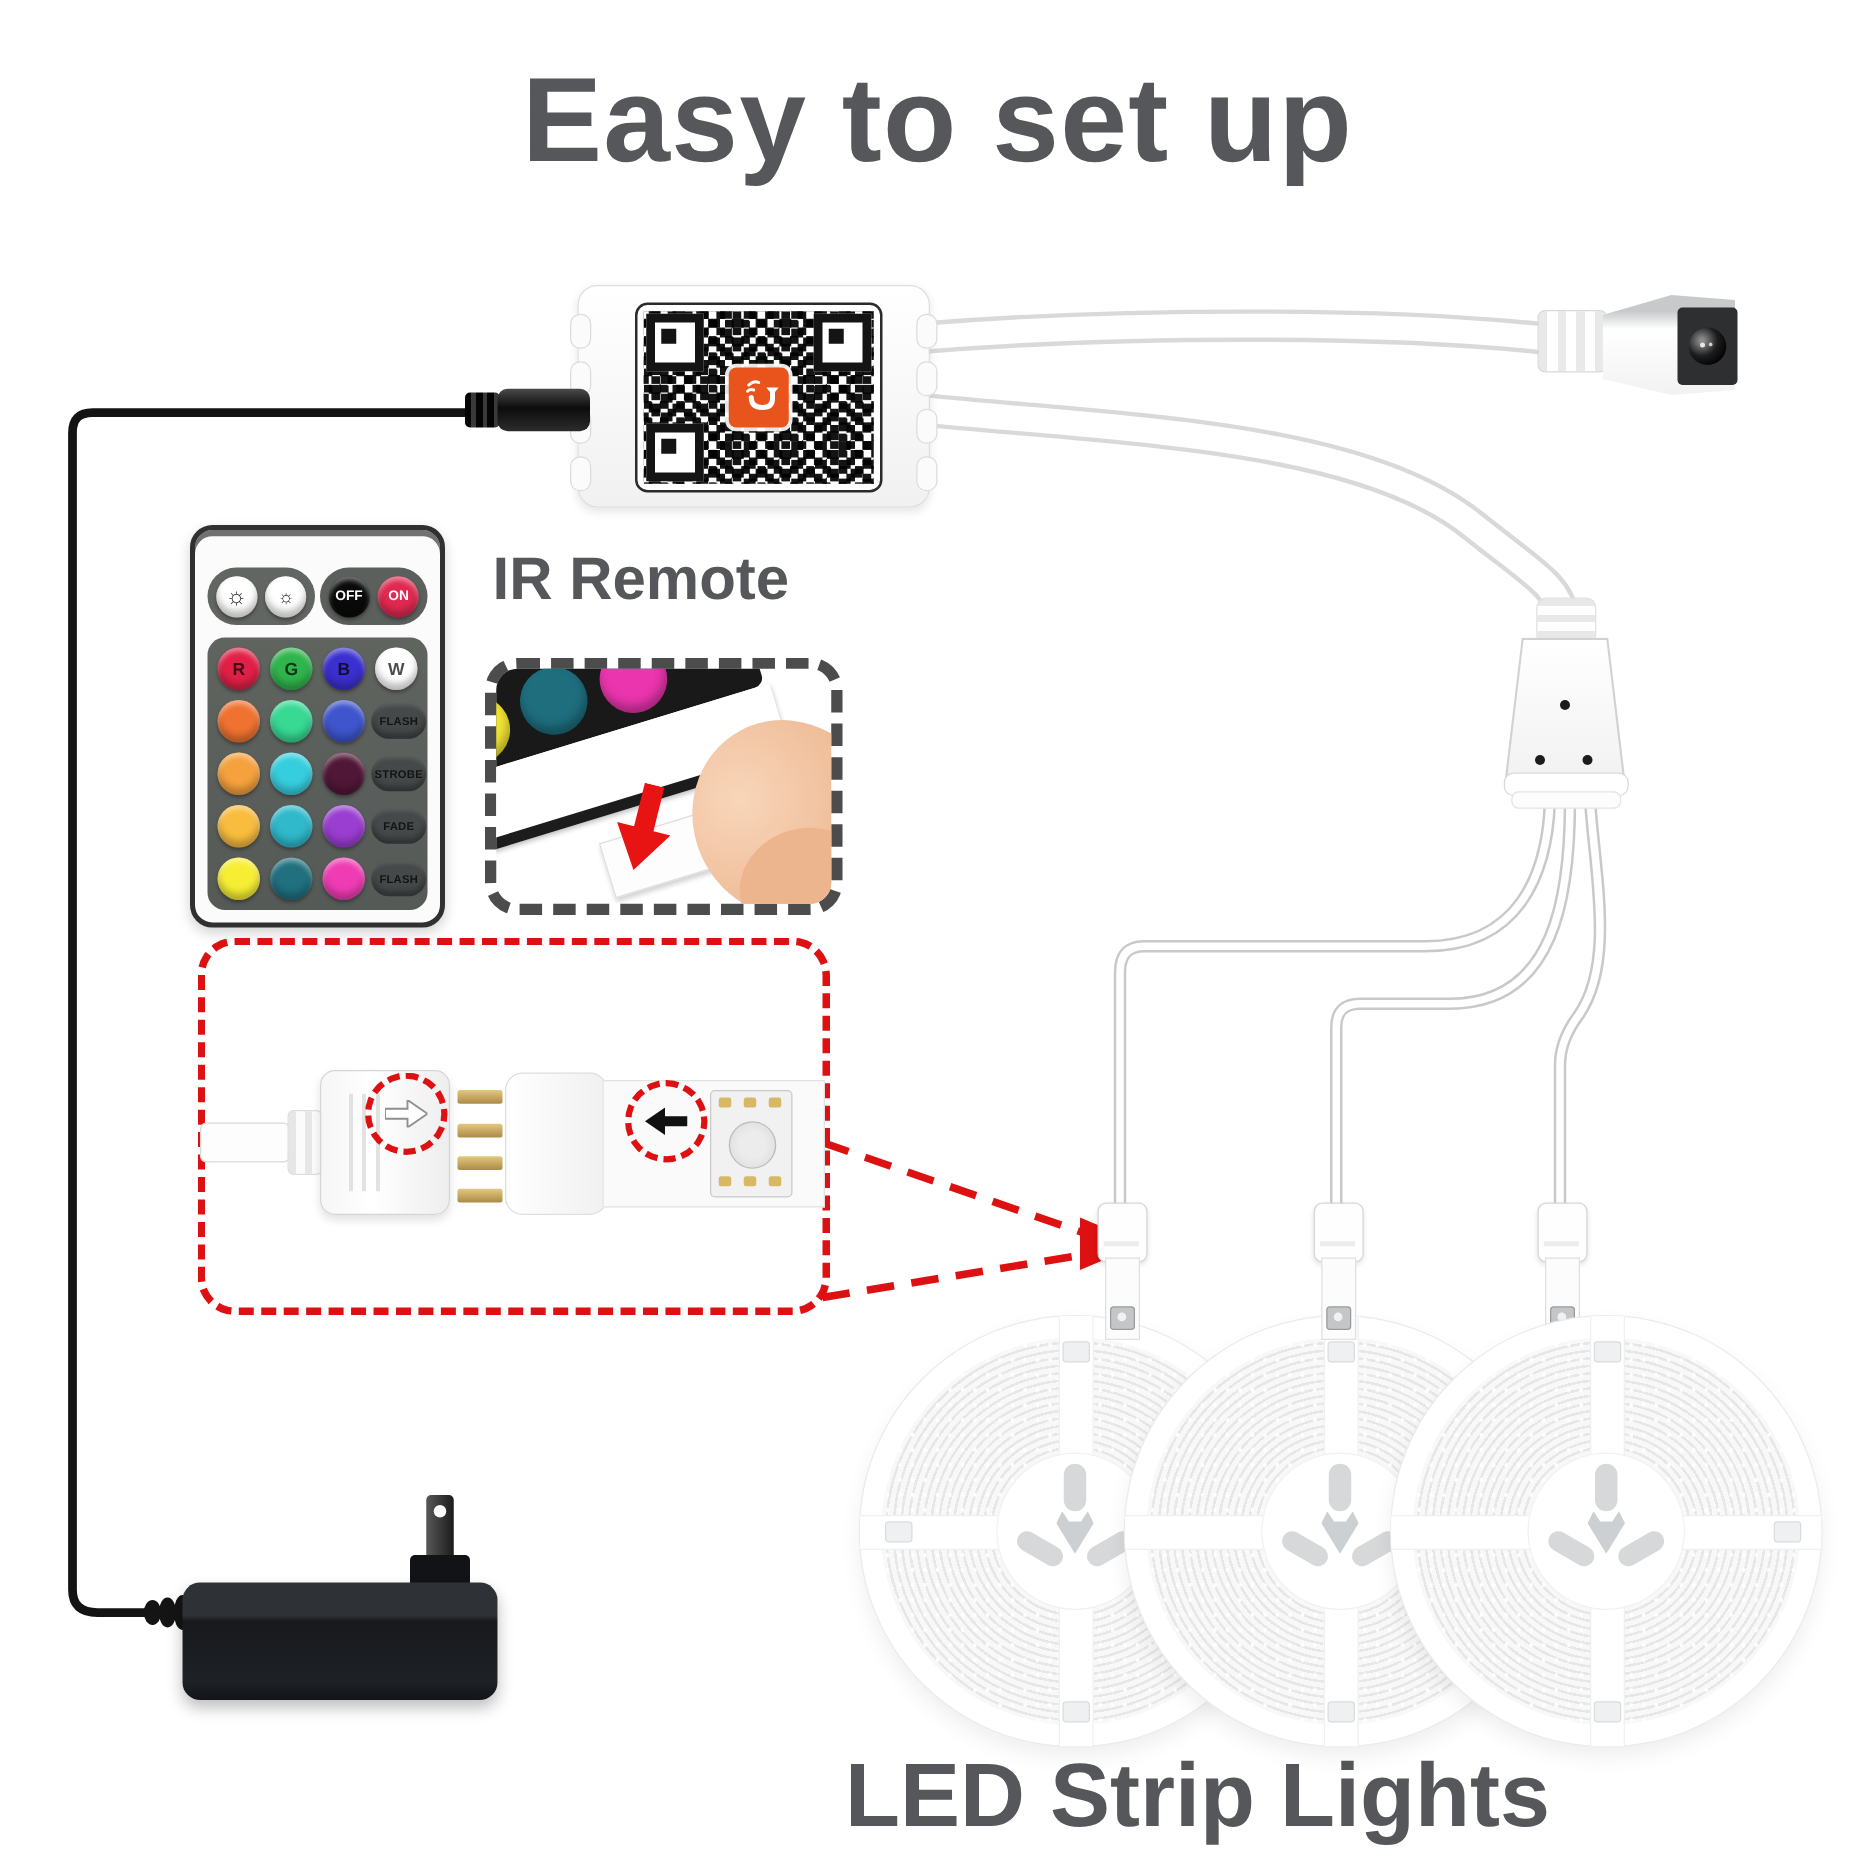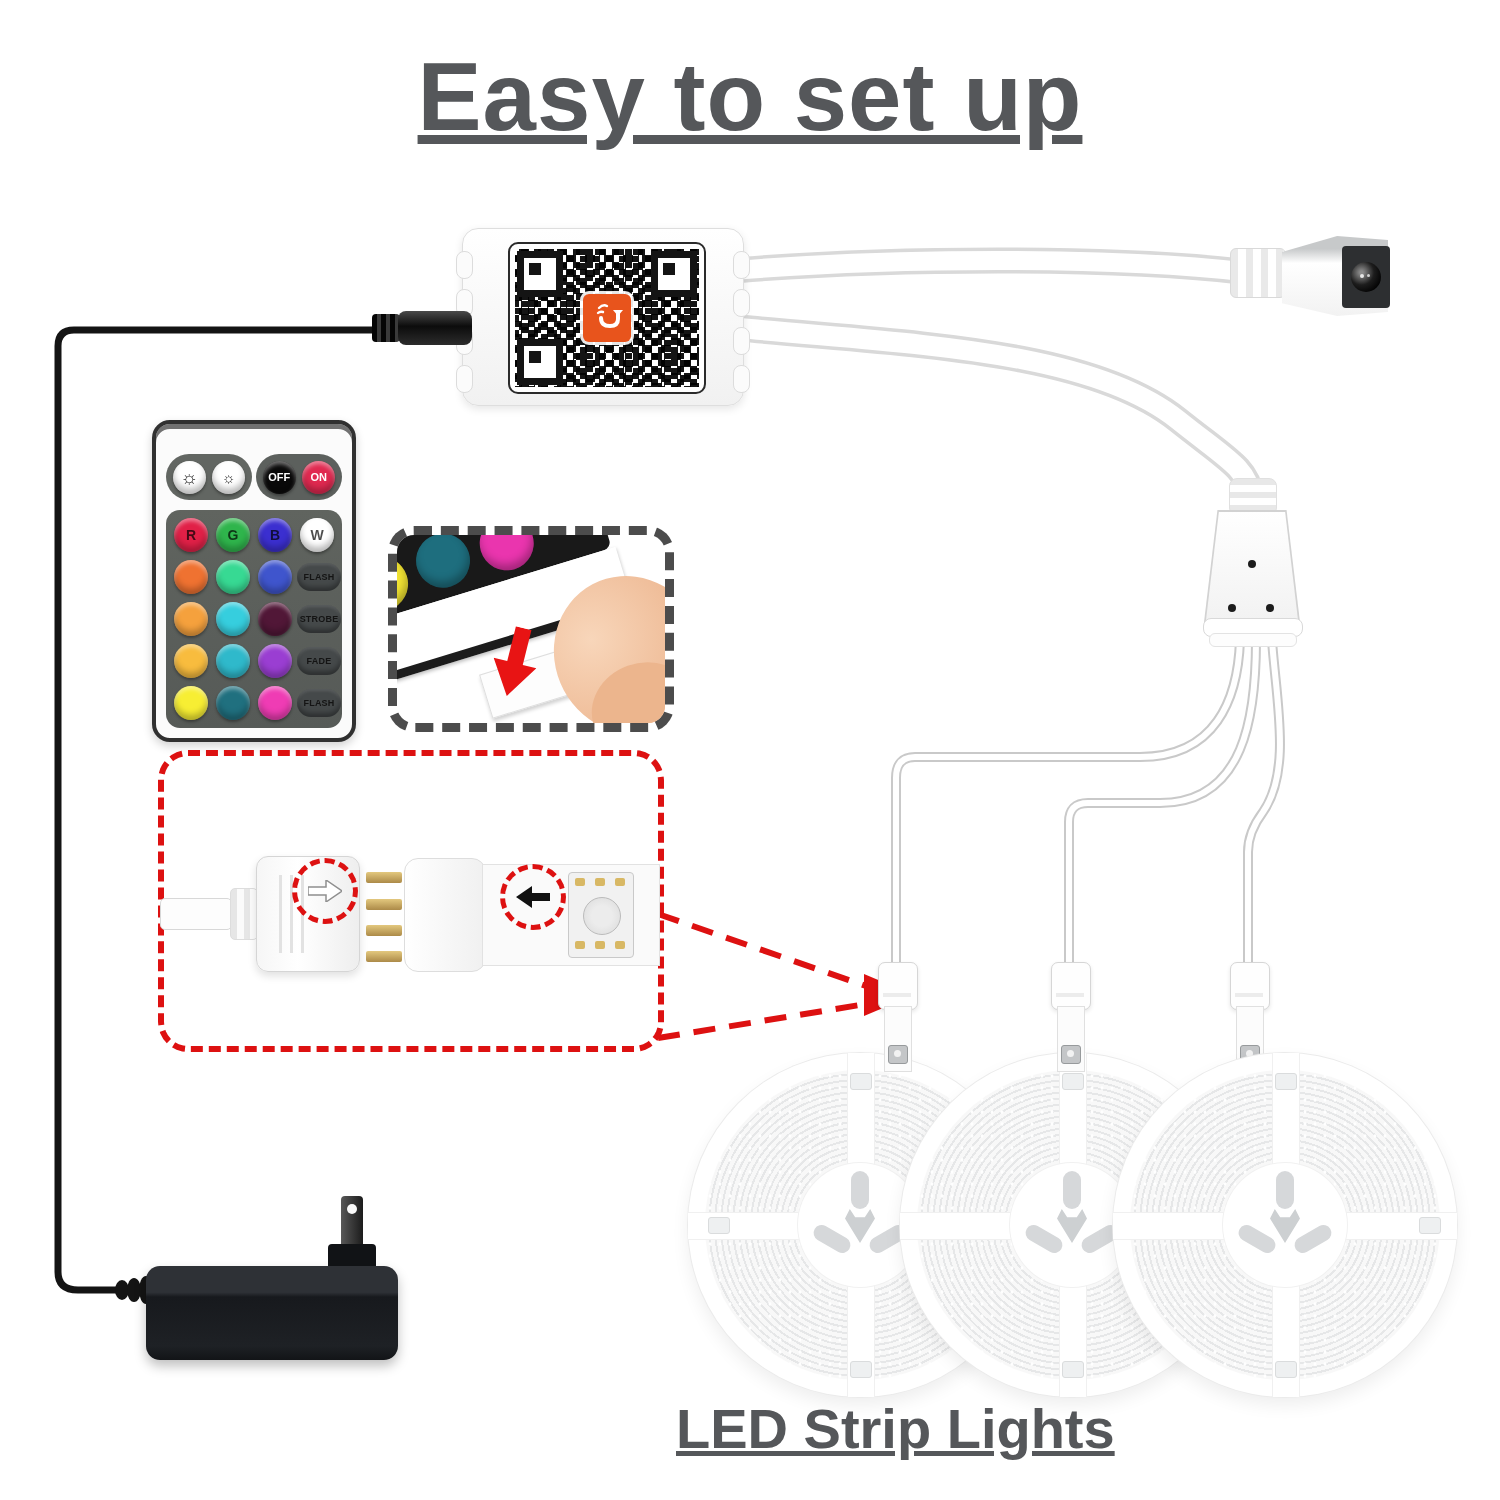--- a/index.html
+++ b/index.html
@@ -1,22 +1,22 @@
 <!DOCTYPE html>
 <html><head>
 <meta charset="utf-8">
 <style>
   html,body{margin:0;padding:0;background:#ffffff;}
   .stage{position:relative;width:1500px;height:1500px;background:#ffffff;overflow:hidden;
          font-family:"Liberation Sans", sans-serif;}
-  .label{position:absolute;font-weight:bold;color:#55575a;white-space:nowrap;text-decoration:underline;}
+  .label{position:absolute;font-weight:bold;color:#55575a;white-space:nowrap;}
   #title{left:0;right:0;top:42px;text-align:center;font-size:96px;letter-spacing:1px;}
   #lbl-receiver{left:762px;top:356px;font-size:58px;}
   #lbl-remote{left:394px;top:436px;font-size:48px;}
-  #lbl-strips{left:676px;top:1396px;font-size:56px;}
+  #lbl-strips{left:676px;top:1396px;font-size:72px;}
   svg.wires{position:absolute;left:0;top:0;z-index:1;}
   .comp{position:absolute;z-index:2;}
 
   
   .controller{left:462px;top:228px;width:280px;height:176px;border-radius:16px;
     background:linear-gradient(180deg,#ffffff,#f1f1f1);border:1px solid #dedede;
     box-shadow:0 3px 8px rgba(0,0,0,.10);}
   .notch{position:absolute;width:15px;height:26px;background:#fbfbfb;border:1px solid #dcdcdc;border-radius:8px;}
   .qr{left:508px;top:242px;width:194px;height:148px;background:#ffffff;border:2px solid #2b2b2b;
       border-radius:10px;overflow:hidden;}
@@ -190,20 +190,21 @@
     </g>
 
     <g>
       <path d="M 658 914 L 866 986" fill="none" stroke="#dd1111" stroke-width="6" stroke-dasharray="22 14"></path>
       <path d="M 658 1038 L 866 1004" fill="none" stroke="#dd1111" stroke-width="6" stroke-dasharray="22 14"></path>
       <polygon points="864,974 914,995 864,1016" fill="#dd1111"></polygon>
     </g>
   </svg>
 
   <div id="title" class="label">Easy to set up</div>
+  <div id="lbl-remote" class="label">IR Remote</div>
   <div id="lbl-strips" class="label">LED Strip Lights</div>
 
   <div class="comp controller">
     <div class="notch" style="left:-7px;top:22px;"></div>
     <div class="notch" style="left:-7px;top:60px;"></div>
     <div class="notch" style="left:-7px;top:98px;"></div>
     <div class="notch" style="left:-7px;top:136px;"></div>
     <div class="notch" style="right:-7px;top:22px;"></div>
     <div class="notch" style="right:-7px;top:60px;"></div>
     <div class="notch" style="right:-7px;top:98px;"></div>

